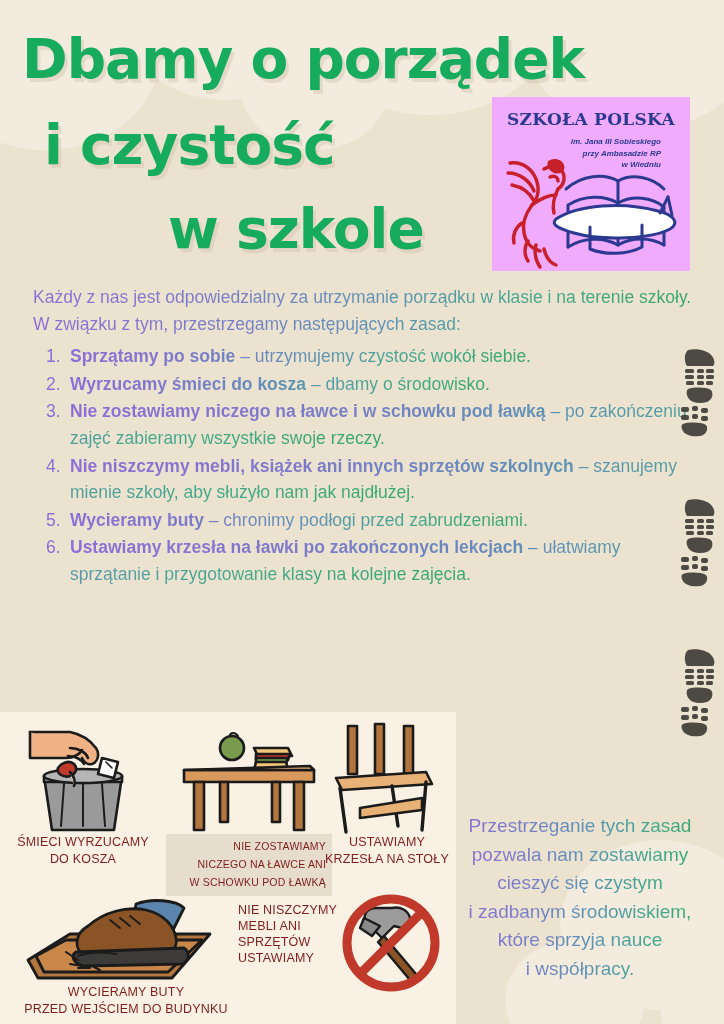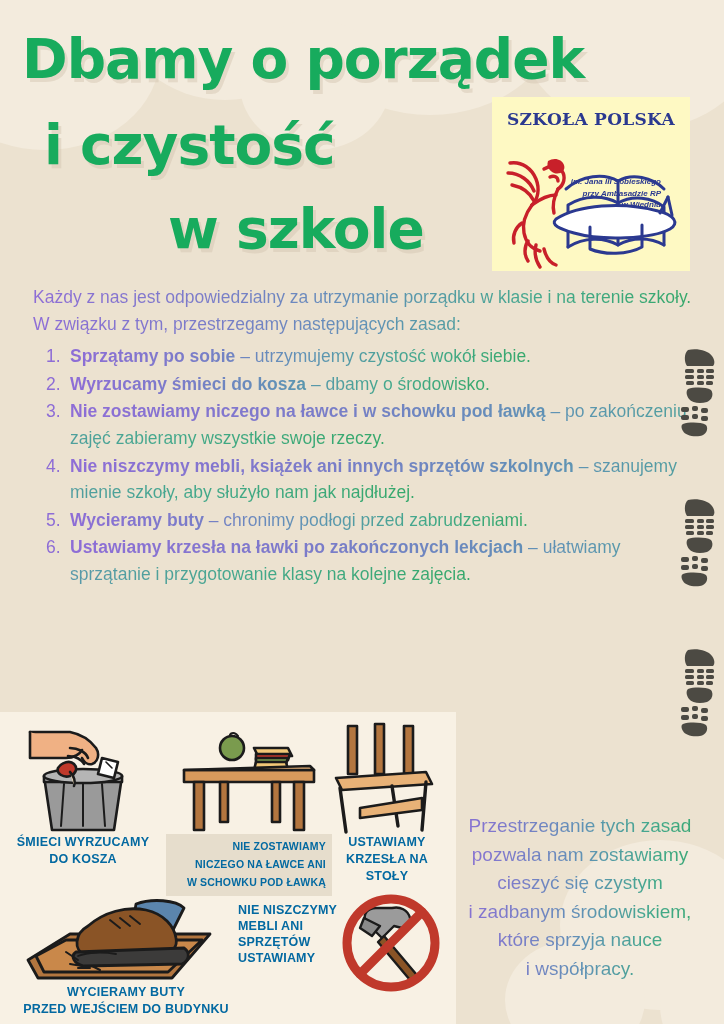--- a/index.html
+++ b/index.html
@@ -37,22 +37,22 @@
     letter-spacing:-1px;
     text-shadow:3px 4px 0 rgba(210,196,175,0.45);
     white-space:nowrap;
   }
   .t1{left:22px;top:32px;}
   .t2{left:44px;top:118px;}
   .t3{left:168px;top:202px;}
 
   .logo-box{
     position:absolute;left:492px;top:97px;width:198px;height:174px;
-    background:#fef9c3;
-    display:flex;flex-direction:column;align-items:center;gap:40px;
+    background:#f0abfc;
+    display:flex;flex-direction:column;align-items:center;
   }
   .logo-title{
     margin-top:14px;
     color:#2b3990;
     font-family:"DejaVu Serif", serif;
     font-weight:bold;
     font-size:17px;
     letter-spacing:0.3px;
     line-height:1;
     white-space:nowrap;
@@ -112,22 +112,22 @@
   .prints{position:absolute;z-index:3;right:0;top:0;width:60px;height:100%;pointer-events:none;}
   .print{position:absolute;width:44px;height:56px;}
 
   
   .illus{
     position:absolute;z-index:2;left:0;top:712px;width:456px;height:312px;
     background:#f8f1e4;
   }
   .cap{
     position:absolute;
-    color:#0369a1;
-    font-weight:bold;
+    color:#7f1d1d;
+    font-weight:normal;
     font-size:12.5px;
     line-height:1.35;
     text-align:center;
     letter-spacing:0.2px;
   }
   .cap-bench{
     background:#e6ddcc;
     padding:4px 6px;
     line-height:1.7;
     font-size:10.5px;

